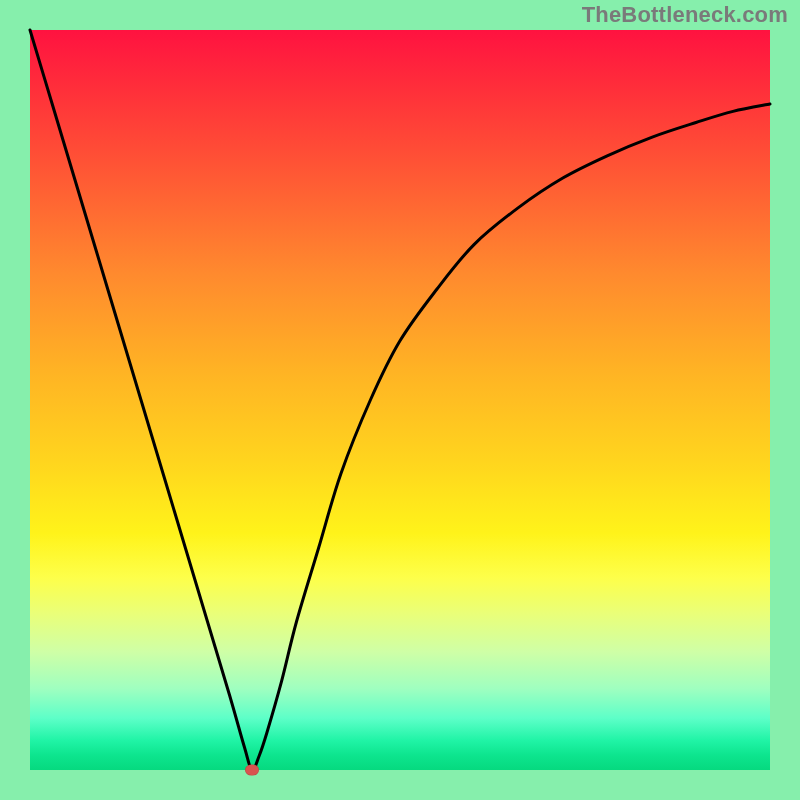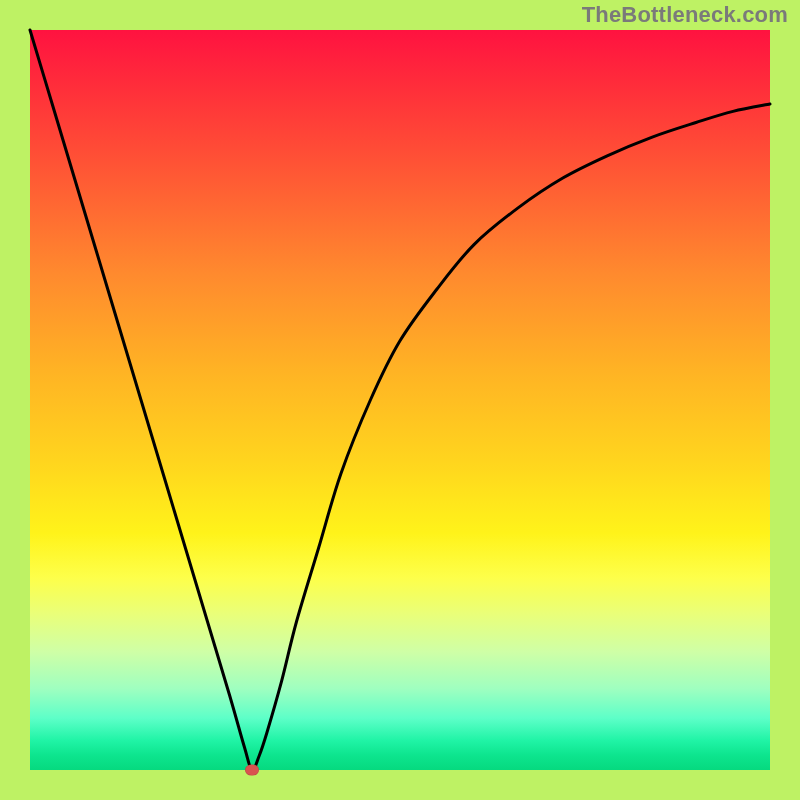--- a/index.html
+++ b/index.html
@@ -8,21 +8,21 @@
     width: 800px;
     height: 800px;
     background: #000;
     font-family: Arial, Helvetica, sans-serif;
     overflow: hidden;
   }
   .frame {
     position: relative;
     width: 800px;
     height: 800px;
-    background: #bef264;
+    background: #86efac;
   }
   .watermark {
     position: absolute;
     top: 2px;
     right: 12px;
     color: #7a7a7a;
     font-size: 22px;
     font-weight: 600;
     letter-spacing: 0.2px;
     user-select: none;

